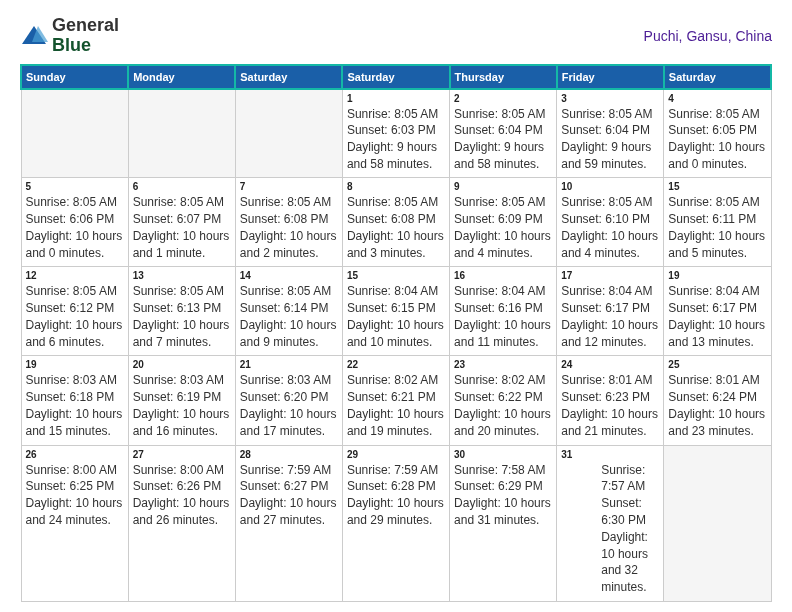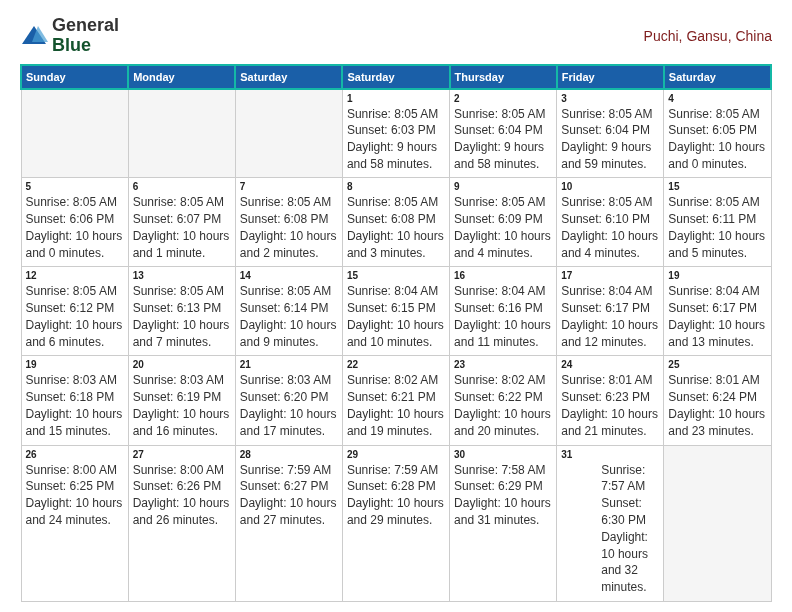--- a/index.html
+++ b/index.html
@@ -43,21 +43,21 @@
       text-align: right;
     }
     .title-block h1 {
       font-size: 28px;
       font-weight: bold;
       color: #222;
     }
     .title-block h2 {
       font-size: 14px;
       font-weight: normal;
-      color: #7f1d1d;
+      color: #4c1d95;
     }
     .calendar {
       flex: 1;
       border: 1px solid #ccc;
       border-collapse: collapse;
       width: 100%;
       table-layout: fixed;
     }
     .calendar th {
       background: #1a5fa8;

